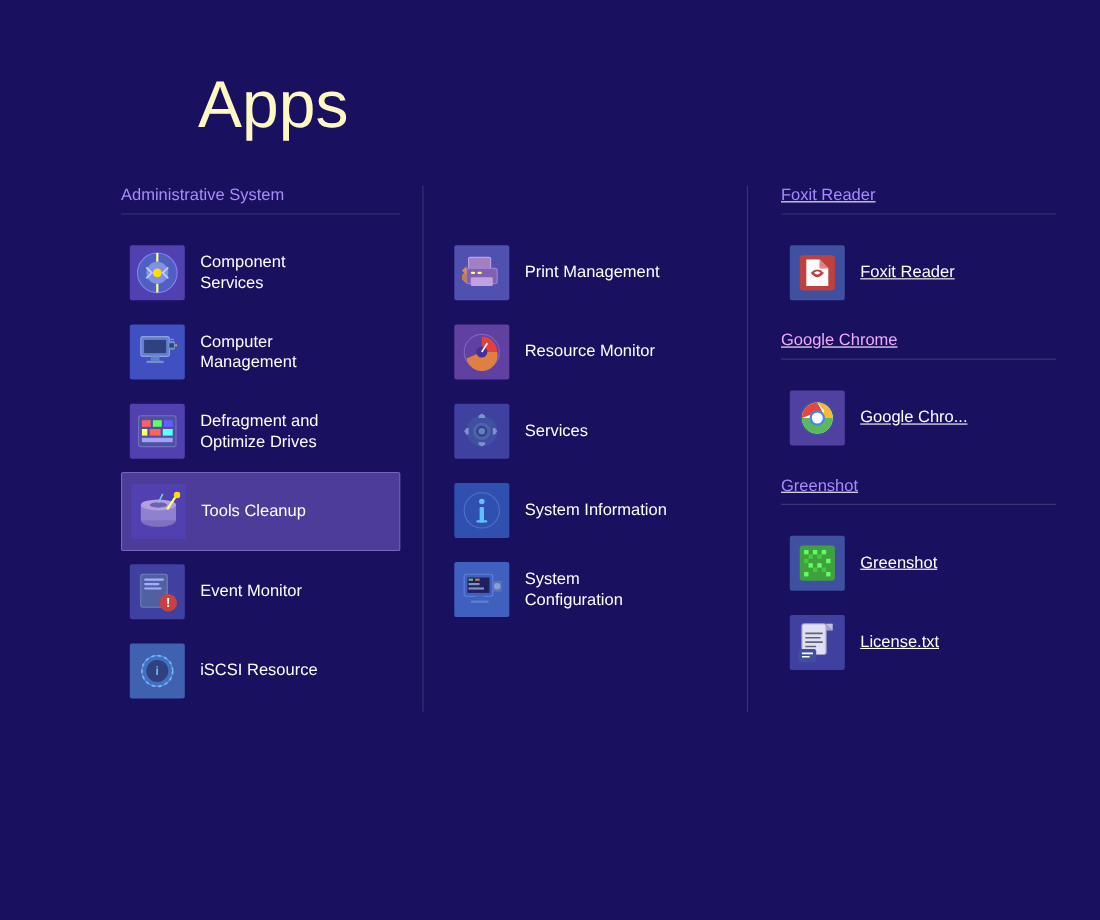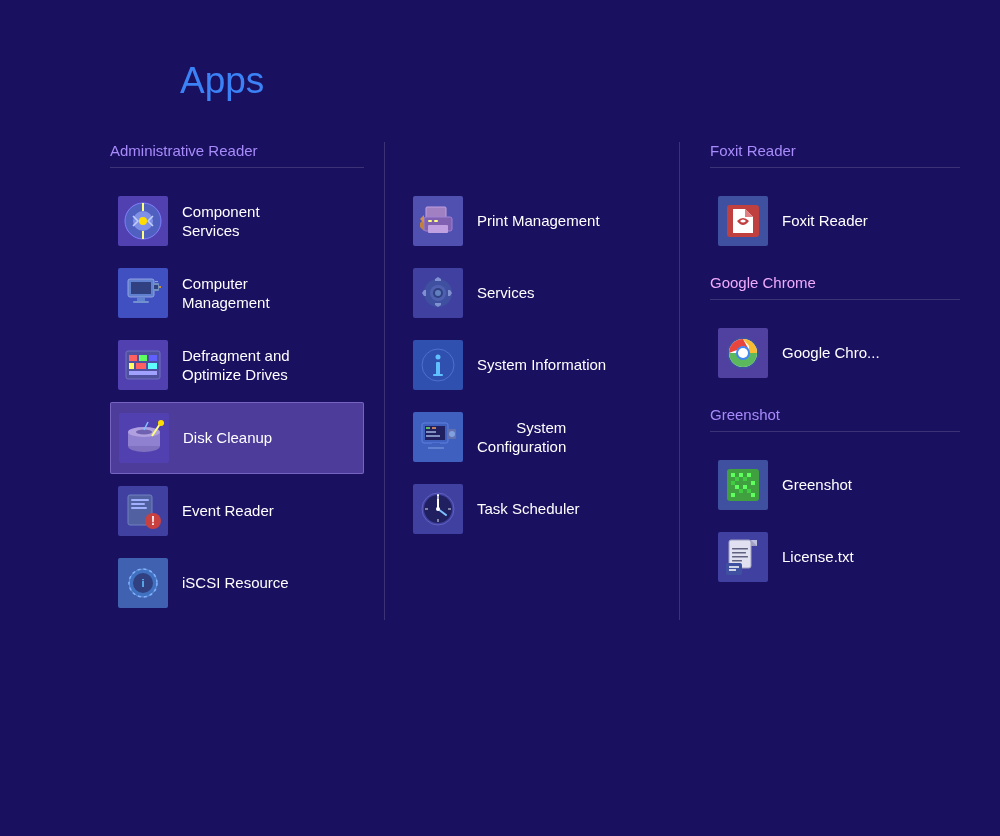--- a/index.html
+++ b/index.html
@@ -5,23 +5,23 @@
     * { margin: 0; padding: 0; box-sizing: border-box; }
     body {
       width: 1000px;
       height: 836px;
       background-color: #1a1060;
       font-family: 'Segoe UI', Arial, sans-serif;
       color: white;
       overflow: hidden;
     }
     .page-title {
-      font-size: 37px;
+      font-size: 60px;
       font-weight: 200;
-      color: #3b82f6;
+      color: #fef9c3;
       padding: 60px 0 40px 180px;
     }
     .content {
       display: flex;
       padding: 0 40px 0 110px;
       gap: 0;
     }
     .column {
       flex: 1;
       min-width: 0;
@@ -94,21 +94,21 @@
     }
   </style>
 </head>
 <body>
 
 <h1 class="page-title">Apps</h1>
 
 <div class="content">
 
   <div class="column" style="max-width:320px;">
-    <div class="section-header">Administrative Reader</div>
+    <div class="section-header">Administrative System</div>
 
     <div class="app-item component-icon-wrap">
       <div class="app-icon component-icon">
         <svg class="icon-svg" viewBox="0 0 40 40" fill="none">
           <circle cx="20" cy="20" r="18" fill="#5060c0" stroke="#8080ff" stroke-width="1"></circle>
           <circle cx="20" cy="20" r="10" fill="#a0b0ff" opacity="0.6"></circle>
           <line x1="20" y1="2" x2="20" y2="10" stroke="#ffff80" stroke-width="2"></line>
           <line x1="20" y1="30" x2="20" y2="38" stroke="#ffff80" stroke-width="2"></line>
           <circle cx="20" cy="20" r="4" fill="#ffdd00"></circle>
           <path d="M10 15 L15 20 L10 25" stroke="#c0d0ff" stroke-width="1.5" fill="none"></path>
@@ -155,71 +155,83 @@
         <svg class="icon-svg" viewBox="0 0 40 40" fill="none">
           <ellipse cx="20" cy="28" rx="16" ry="6" fill="#8070c0"></ellipse>
           <rect x="4" y="14" width="32" height="14" fill="#9080d0"></rect>
           <ellipse cx="20" cy="14" rx="16" ry="5" fill="#b0a0e0"></ellipse>
           <ellipse cx="20" cy="14" rx="8" ry="2.5" fill="#7060b0"></ellipse>
           <line x1="36" y1="6" x2="28" y2="18" stroke="#ffff80" stroke-width="2"></line>
           <circle cx="37" cy="5" r="3" fill="#ffdd00"></circle>
           <line x1="24" y1="4" x2="20" y2="12" stroke="#80c0ff" stroke-width="1.5"></line>
         </svg>
       </div>
-      <div class="app-name">Disk Cleanup</div>
+      <div class="app-name">Tools Cleanup</div>
     </div>
 
     <div class="app-item">
       <div class="app-icon event-icon">
         <svg class="icon-svg" viewBox="0 0 40 40" fill="none">
           <rect x="5" y="4" width="24" height="30" rx="2" fill="#5060a0" stroke="#7080c0" stroke-width="1"></rect>
           <rect x="8" y="8" width="18" height="2" rx="1" fill="#a0b0ff"></rect>
           <rect x="8" y="12" width="14" height="2" rx="1" fill="#a0b0ff"></rect>
           <rect x="8" y="16" width="16" height="2" rx="1" fill="#a0b0ff"></rect>
           <circle cx="30" cy="30" r="8" fill="#c84040"></circle>
           <text x="30" y="34" text-anchor="middle" fill="white" font-size="12" font-weight="bold">!</text>
         </svg>
       </div>
-      <div class="app-name">Event Reader</div>
+      <div class="app-name">Event Monitor</div>
     </div>
 
     <div class="app-item">
       <div class="app-icon iscsi-icon">
         <svg class="icon-svg" viewBox="0 0 40 40" fill="none">
           <circle cx="20" cy="20" r="14" fill="#4070c0" stroke="#6090d0" stroke-width="1"></circle>
           <circle cx="20" cy="20" r="10" fill="#304080"></circle>
           <text x="20" y="24" text-anchor="middle" fill="#60c0ff" font-size="11" font-weight="bold">i</text>
           <circle cx="20" cy="20" r="14" fill="none" stroke="#80b0ff" stroke-width="1.5" stroke-dasharray="3,3"></circle>
         </svg>
       </div>
       <div class="app-name">iSCSI Resource</div>
     </div>
   </div>
 
   <div class="column-divider"></div>
 
-  <div class="column" style="max-width:320px; padding-top: 0; text-align: right;">
+  <div class="column" style="max-width:320px; padding-top: 0;">
 
     <div style="height: 44px;"></div>
 
     <div class="app-item">
       <div class="app-icon print-icon">
         <svg class="icon-svg" viewBox="0 0 40 40" fill="none">
           <rect x="8" y="6" width="20" height="14" rx="1" fill="#a080c0" stroke="#c0a0e0" stroke-width="1"></rect>
           <rect x="6" y="16" width="28" height="14" rx="2" fill="#8060b0" stroke="#a080d0" stroke-width="1"></rect>
           <rect x="10" y="24" width="20" height="8" rx="1" fill="#c0a0e0"></rect>
           <rect x="10" y="19" width="4" height="2" rx="1" fill="#ffff80"></rect>
           <rect x="16" y="19" width="4" height="2" rx="1" fill="#ffff80"></rect>
           <path d="M2 22 L6 18 L6 30 L2 26 Z" fill="#c08040"></path>
           <path d="M2 18 L6 14 L6 22 L2 18 Z" fill="#d09050"></path>
         </svg>
       </div>
       <div class="app-name">Print Management</div>
     </div>
 
+    <div class="app-item">
+      <div class="app-icon resource-icon">
+        <svg class="icon-svg" viewBox="0 0 40 40" fill="none">
+          <circle cx="20" cy="20" r="16" fill="#6040a0" stroke="#8060c0" stroke-width="1"></circle>
+          <path d="M20 20 L20 6 A14 14 0 0 1 34 20 Z" fill="#e04040"></path>
+          <path d="M20 20 L34 20 A14 14 0 0 1 6 26 Z" fill="#e08040"></path>
+          <circle cx="20" cy="20" r="5" fill="#4030a0"></circle>
+          <line x1="20" y1="20" x2="25" y2="12" stroke="white" stroke-width="1.5"></line>
+        </svg>
+      </div>
+      <div class="app-name">Resource Monitor</div>
+    </div>
 
     <div class="app-item">
       <div class="app-icon services-icon">
         <svg class="icon-svg" viewBox="0 0 40 40" fill="none">
           <circle cx="20" cy="20" r="14" fill="#4050a0"></circle>
           <circle cx="20" cy="20" r="8" fill="#5060b0"></circle>
 
           <path d="M17 6 L20 4 L23 6 L23 8 L17 8 Z" fill="#8090d0"></path>
           <path d="M17 32 L20 34 L23 32 L23 30 L17 30 Z" fill="#8090d0"></path>
           <path d="M6 17 L4 20 L6 23 L8 23 L8 17 Z" fill="#8090d0"></path>
@@ -254,43 +266,26 @@
           <rect x="8" y="18" width="14" height="2" fill="#8090c0"></rect>
           <rect x="14" y="26" width="8" height="4" fill="#4060c0"></rect>
           <rect x="10" y="30" width="16" height="2" fill="#6080d0"></rect>
           <rect x="30" y="12" width="8" height="10" rx="1" fill="#6070b0"></rect>
           <circle cx="34" cy="17" r="3" fill="#80a0e0"></circle>
         </svg>
       </div>
       <div class="app-name">System<br>Configuration</div>
     </div>
 
-    <div class="app-item">
-      <div class="app-icon task-icon">
-        <svg class="icon-svg" viewBox="0 0 40 40" fill="none">
-          <circle cx="20" cy="20" r="16" fill="#4040a0" stroke="#6060c0" stroke-width="1"></circle>
-          <circle cx="20" cy="20" r="14" fill="#202060"></circle>
-          <line x1="20" y1="6" x2="20" y2="20" stroke="white" stroke-width="2" stroke-linecap="round"></line>
-          <line x1="20" y1="20" x2="28" y2="26" stroke="#80c0ff" stroke-width="2" stroke-linecap="round"></line>
-          <circle cx="20" cy="20" r="2" fill="white"></circle>
-
-          <line x1="20" y1="7" x2="20" y2="10" stroke="#a0a0c0" stroke-width="1.5"></line>
-          <line x1="20" y1="30" x2="20" y2="33" stroke="#a0a0c0" stroke-width="1.5"></line>
-          <line x1="7" y1="20" x2="10" y2="20" stroke="#a0a0c0" stroke-width="1.5"></line>
-          <line x1="30" y1="20" x2="33" y2="20" stroke="#a0a0c0" stroke-width="1.5"></line>
-        </svg>
-      </div>
-      <div class="app-name">Task Scheduler</div>
-    </div>
 
   </div>
 
   <div class="column-divider"></div>
 
-  <div class="column" style="max-width: 260px; padding-left: 10px;">
+  <div class="column" style="max-width: 260px; padding-left: 10px; text-decoration: underline;">
 
     <div class="section-header" style="color: #a78bfa;">Foxit Reader</div>
     <div class="app-item">
       <div class="app-icon foxit-icon">
         <svg class="icon-svg" viewBox="0 0 40 40" fill="none">
           <rect x="4" y="4" width="32" height="32" rx="3" fill="#c04040"></rect>
           <path d="M10 8 L22 8 L30 16 L30 32 L10 32 Z" fill="white"></path>
           <path d="M22 8 L22 16 L30 16 Z" fill="#e08080"></path>
           <path d="M14 20 Q20 14 26 20 Q20 28 14 20 Z" fill="#c04040"></path>
           <path d="M17 20 Q20 17 23 20 Q20 23 17 20 Z" fill="white"></path>

